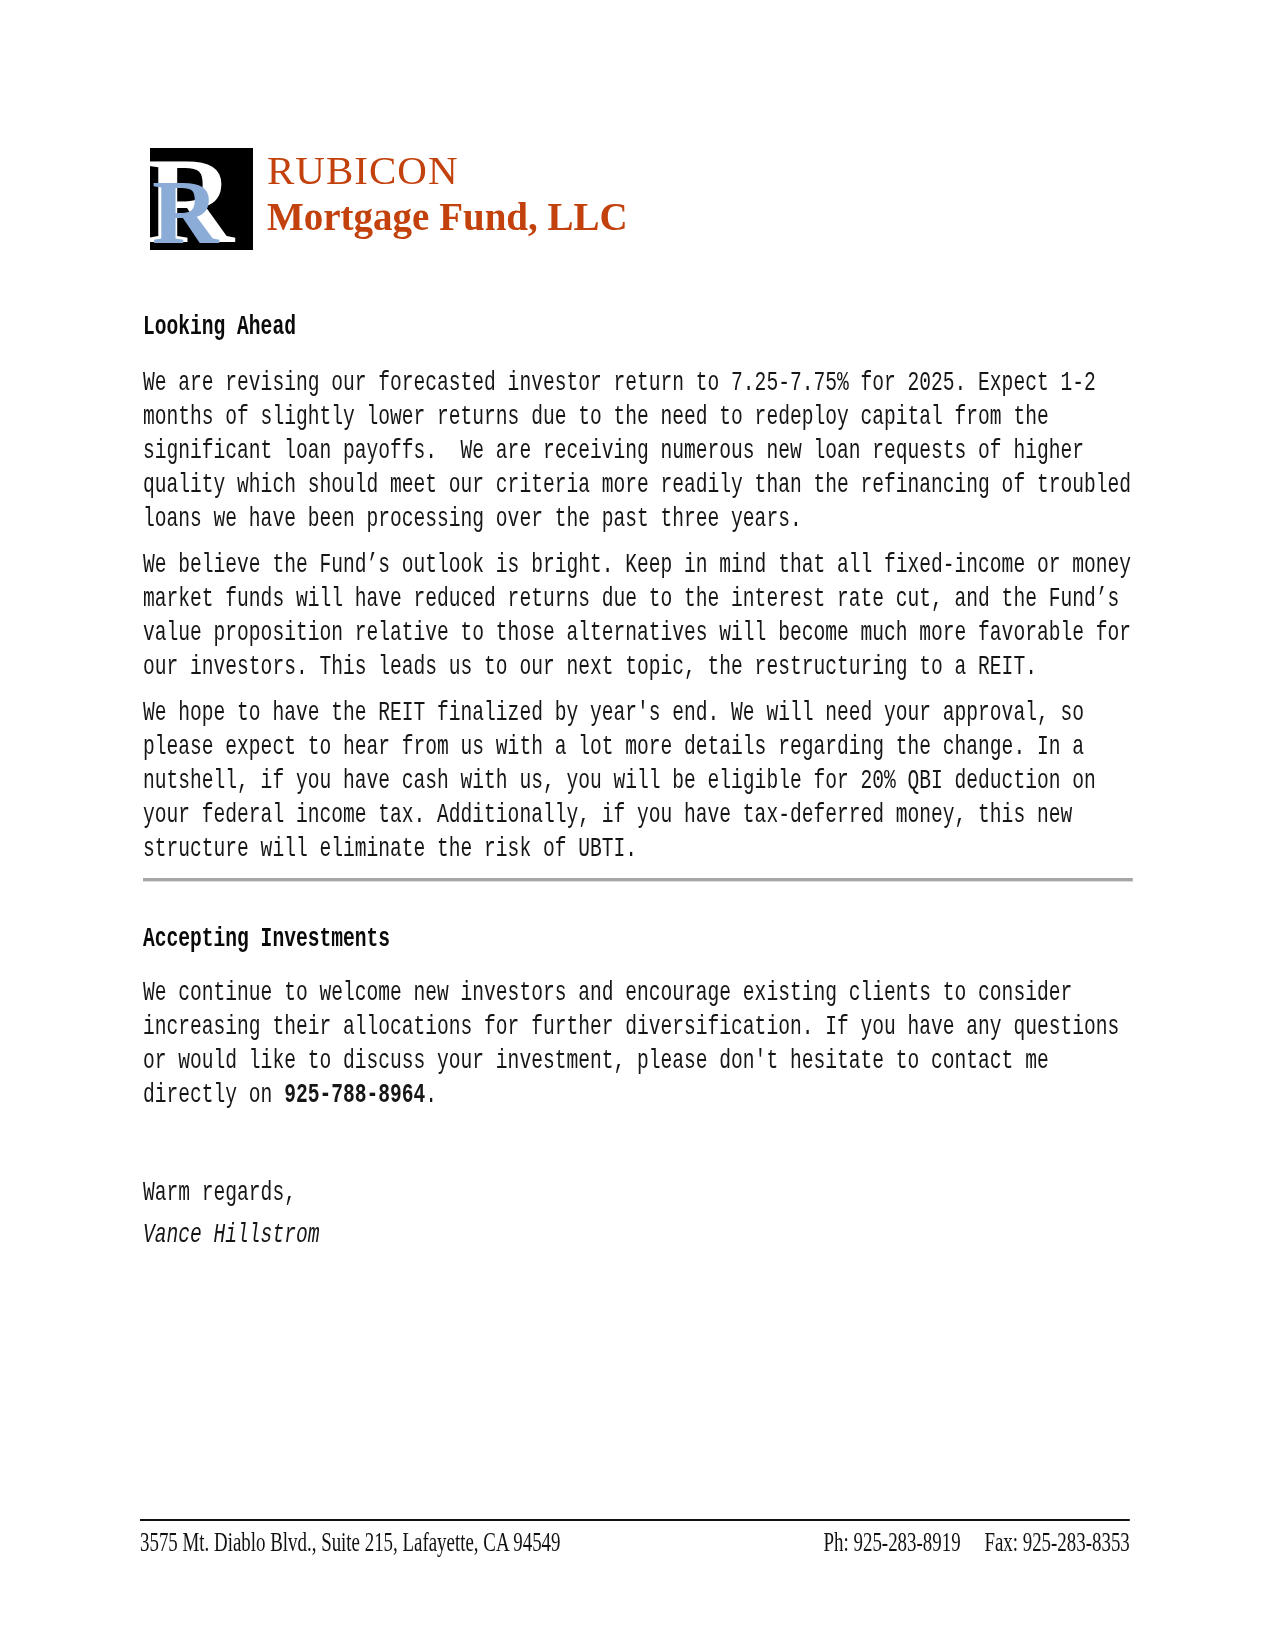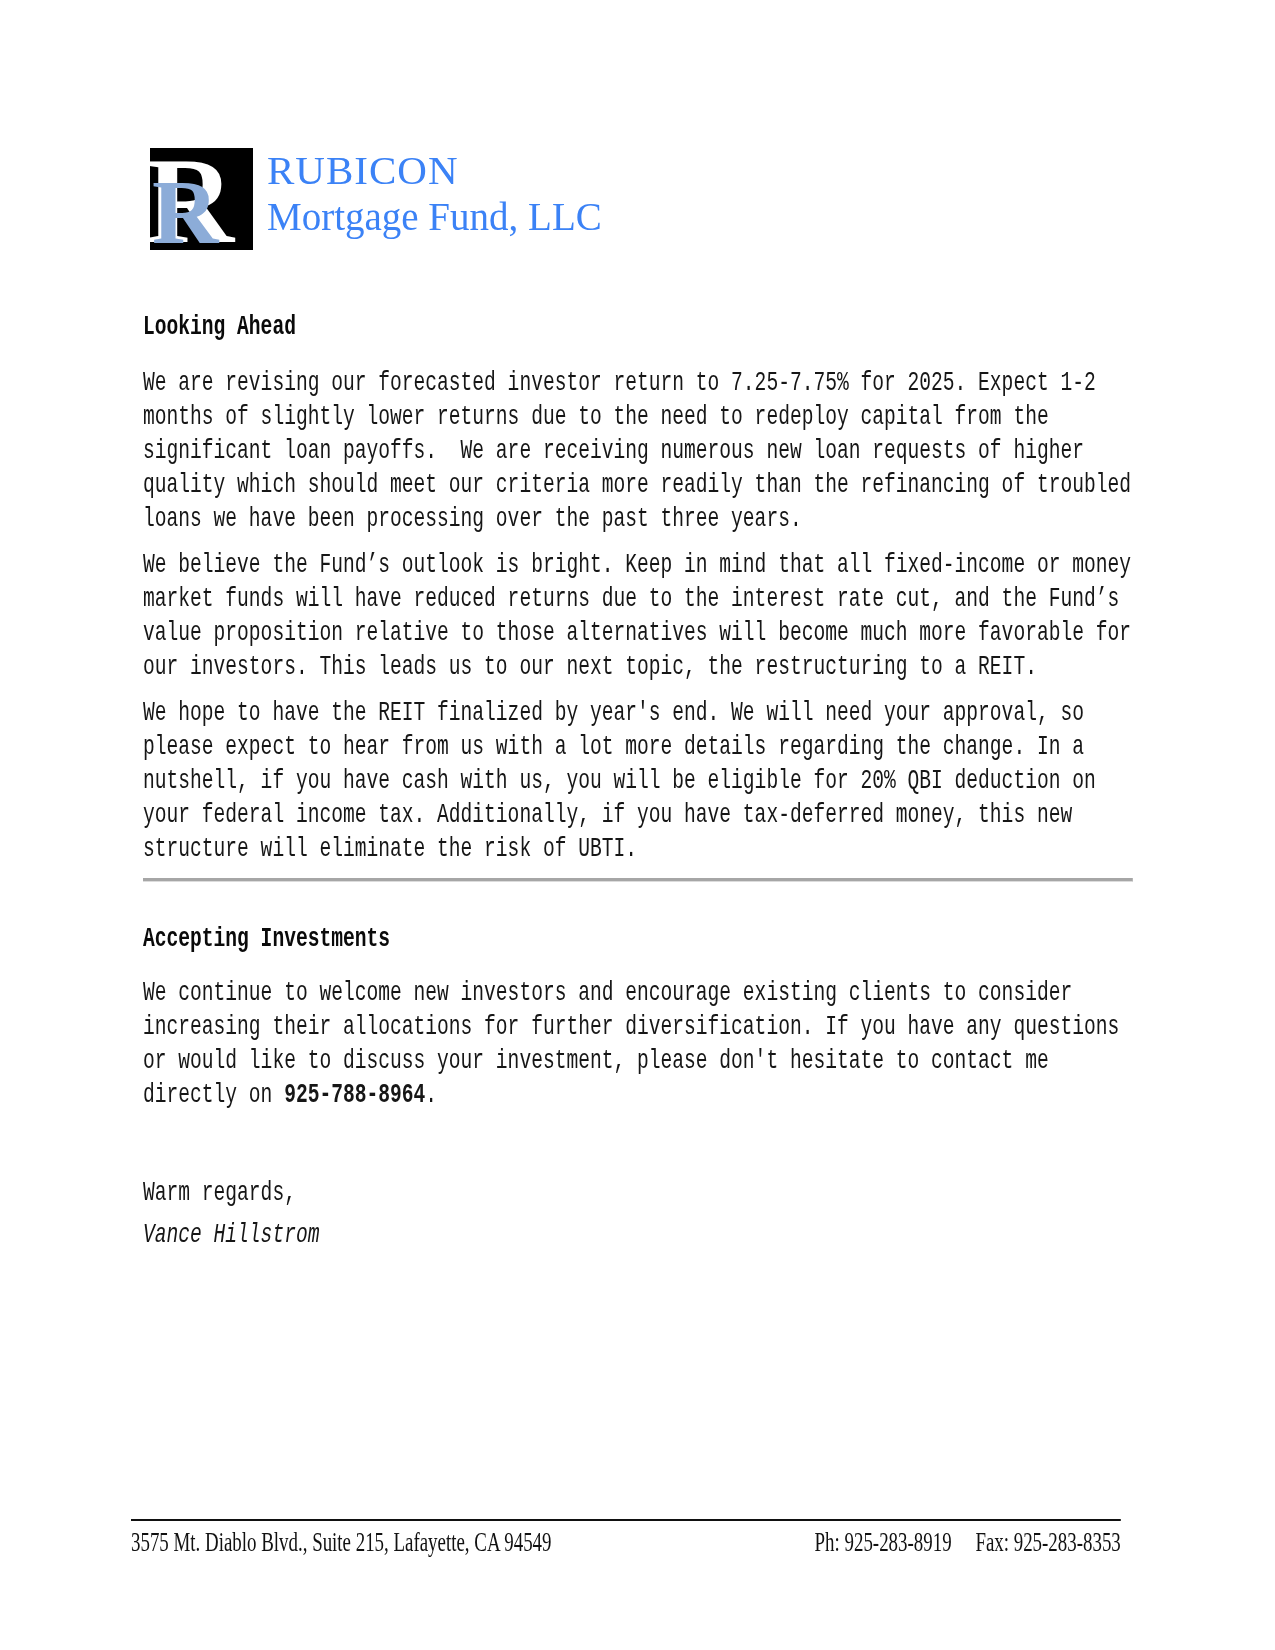--- a/index.html
+++ b/index.html
@@ -39,30 +39,31 @@
   .logo-mark .r-back {
     left: 2px; top: 18px;
     font-size: 92px;
     color: #8cacd8;
     z-index: 2;
   }
   .logo-text {
     position: absolute; left: 117px; top: -2px;
     white-space: nowrap;
     font-family: "Liberation Serif", serif;
-    color: #3b82f6;
+    color: #c2410c;
   }
   .logo-text .brand1 {
     font-size: 41px;
     line-height: 48px;
     letter-spacing: 1px;
   }
   .logo-text .brand2 {
     font-size: 39px;
     line-height: 46px;
+    font-weight: bold;
   }
 
   
   .content {
     position: absolute;
     left: 143px; top: 310px;
     width: 990px;
     font-family: Liberation Mono, monospace;
   }
   .condensed {
@@ -100,21 +101,21 @@
   .sig-name {
     font-size: 28px;
     line-height: 34px;
     font-style: italic;
     margin-top: 8px;
   }
 
   
   .footer {
     position: absolute;
-    left: 131px; top: 1519px;
+    left: 140px; top: 1519px;
     width: 990px;
   }
   .footer-rule {
     width: 1414px;
     height: 2px;
     background: #111111;
   }
   .footer-row {
     width: 1414px;
     display: flex;

